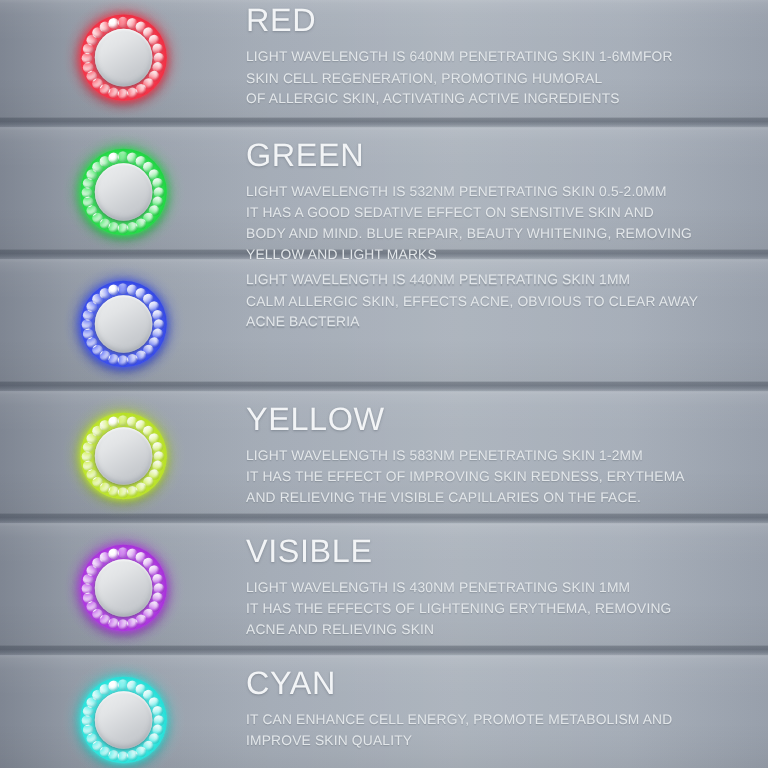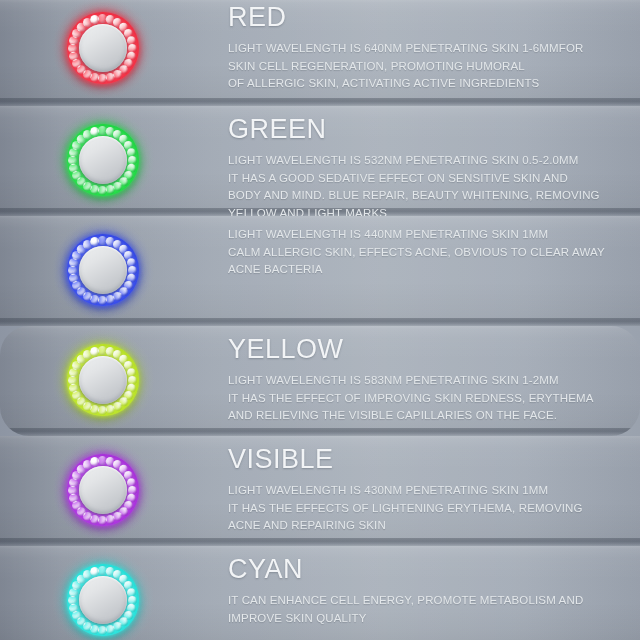--- a/index.html
+++ b/index.html
@@ -134,21 +134,20 @@
     background: linear-gradient(150deg, #eef0f1 0%, #e2e4e6 32%, #c9ccd0 72%, #bfc3c8 100%);
     box-shadow: inset 0 1px 2px rgba(255,255,255,0.85),
                 inset 0 -2px 4px rgba(100,108,120,0.35),
                 0 1px 3px rgba(40,46,58,0.40);
   }
 
   
   .txt {
     flex: 1 1 auto;
     padding-right: 14px;
-    margin-left: 23px;
   }
   .title {
     color: #f2f4f6;
     font-size: 27px;
     font-weight: 400;
     letter-spacing: 0.5px;
     line-height: 1;
     margin: 0 0 9px 0;
     text-shadow: 0 1px 2px rgba(60,68,80,0.35);
   }
@@ -300,21 +299,21 @@
         </div>
         <div class="txt" style="margin-top: 10px;">
           <div class="desc">
             <span class="ln">LIGHT WAVELENGTH IS 440NM PENETRATING SKIN 1MM</span>
             <span class="ln">CALM ALLERGIC SKIN, EFFECTS ACNE, OBVIOUS TO CLEAR AWAY</span>
             <span class="ln">ACNE BACTERIA</span>
           </div>
         </div>
       </div>
     </div>
-    <div class="band" style="height: 110px; border-radius: 29px;">
+    <div class="band" style="height: 110px;">
       <div class="slab"></div>
       <div class="groove"></div>
       <div class="row-inner">
         <div class="lamp-wrap">
           <div class="lamp" style="margin-top: 18px;">
             <div class="halo" style="background: radial-gradient(circle, rgb(205, 240, 63) 0%, rgba(205, 240, 63, 0.6) 30%, rgba(205, 240, 63, 0.2) 52%, rgba(0, 0, 0, 0) 70%);"></div>
             <div class="ringbase" style="background: radial-gradient(circle, rgba(0, 0, 0, 0) 0%, rgba(0, 0, 0, 0) 58%, rgb(126, 163, 13) 60%, rgb(182, 224, 34) 72%, rgb(126, 163, 13) 92%, rgba(126, 163, 13, 0.8) 100%);"></div>
             <div class="leds">
               <div class="led" style="transform: translate(0px, -30px); box-shadow: rgba(205, 240, 63, 0.8) 0px 0px 5px 2px, rgba(182, 224, 34, 0.4) 0px 0px 10px 4px;"></div>
               <div class="led" style="transform: translate(7.76px, -28.98px); box-shadow: rgba(205, 240, 63, 0.8) 0px 0px 5px 2px, rgba(182, 224, 34, 0.4) 0px 0px 10px 4px;"></div>
@@ -389,21 +388,21 @@
               <div class="led" style="transform: translate(-7.76px, -28.98px); box-shadow: rgba(192, 76, 240, 0.8) 0px 0px 5px 2px, rgba(163, 43, 214, 0.4) 0px 0px 10px 4px;"></div>
             </div>
             <div class="lens"></div>
           </div>
         </div>
         <div class="txt" style="margin-top: 10px;">
           <div class="title">VISIBLE</div>
           <div class="desc">
             <span class="ln">LIGHT WAVELENGTH IS 430NM PENETRATING SKIN 1MM</span>
             <span class="ln">IT HAS THE EFFECTS OF LIGHTENING ERYTHEMA, REMOVING</span>
-            <span class="ln">ACNE AND REPAIRING SKIN</span>
+            <span class="ln">ACNE AND RELIEVING SKIN</span>
           </div>
         </div>
       </div>
     </div>
     <div class="band" style="height: 94px;">
       <div class="slab"></div>
       <div class="row-inner">
         <div class="lamp-wrap">
           <div class="lamp" style="margin-top: 18px;">
             <div class="halo" style="background: radial-gradient(circle, rgb(72, 242, 236) 0%, rgba(72, 242, 236, 0.6) 30%, rgba(72, 242, 236, 0.2) 52%, rgba(0, 0, 0, 0) 70%);"></div>

